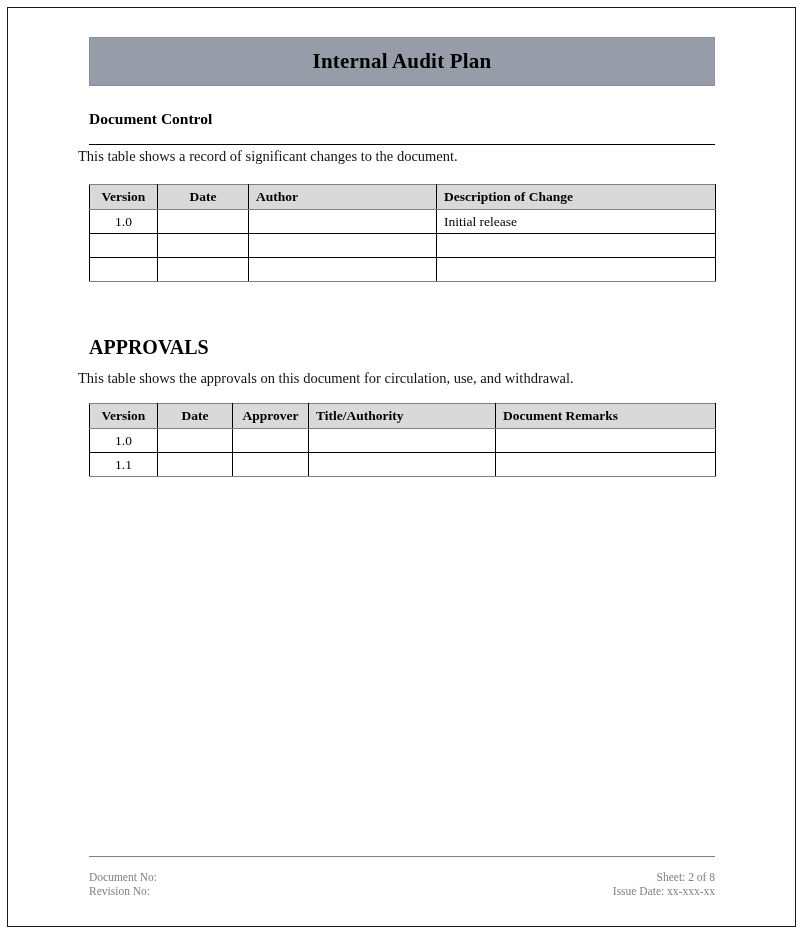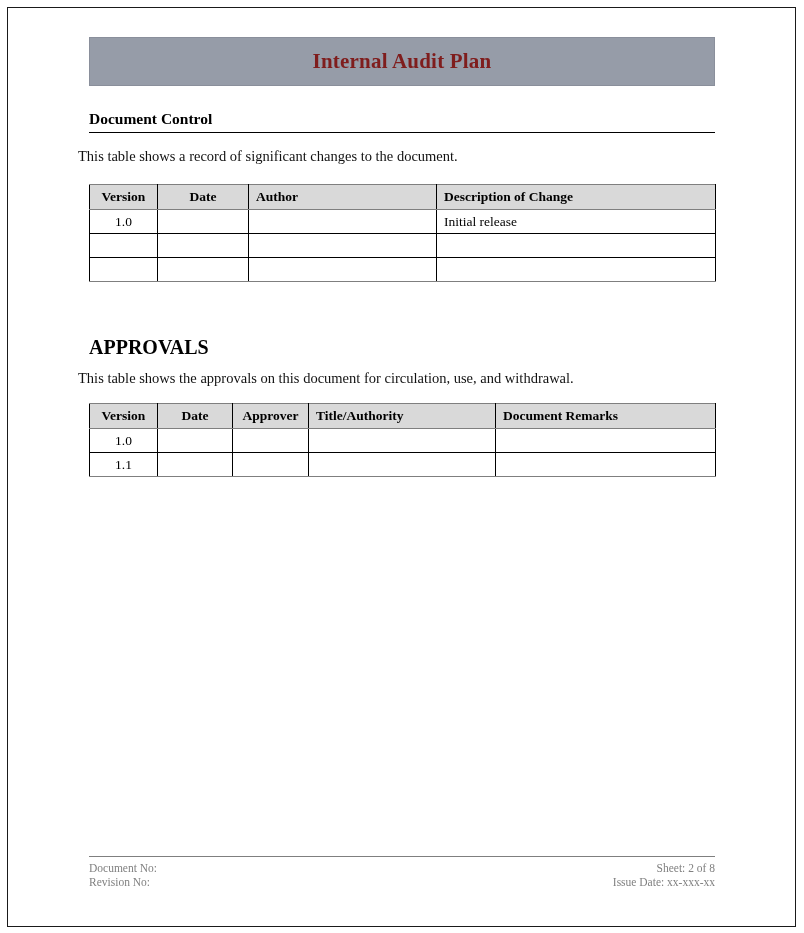--- a/index.html
+++ b/index.html
@@ -35,34 +35,34 @@
     width: 626px;
     height: 49px;
     background: #969ca8;
     border: 1px solid #8a8f9b;
     box-sizing: border-box;
     display: flex;
     align-items: center;
     justify-content: center;
   }
   .title-banner .title-text {
-    color: #7f1d1d;
+    color: #000000;
     font-size: 21px;
     font-weight: bold;
     letter-spacing: 0.2px;
   }
 
   
   .heading-ruled {
     position: absolute;
     left: 81px;
     width: 626px;
     font-size: 15.5px;
     font-weight: bold;
-    padding-bottom: 4px;
+    padding-bottom: 16px;
     border-bottom: 1.4px solid #000000;
   }
   .heading-plain {
     position: absolute;
     left: 81px;
     width: 626px;
     font-size: 20px;
     font-weight: bold;
   }
 
@@ -137,21 +137,21 @@
   .t2 col.c-title     { width: 187px; }
   .t2 col.c-remarks   { width: 220px; }
 
   
   .footer {
     position: absolute;
     left: 81px;
     top: 848px;          
     width: 626px;
     border-top: 1.2px solid #7f7f7f;
-    padding-top: 4px;
+    padding-top: 13px;
     display: flex;
     justify-content: space-between;
     font-size: 11.5px;
     color: #808080;
     line-height: 1.25;
   }
   .footer .col-left  { text-align: left;  }
   .footer .col-right { text-align: right; }
   .footer div > div  { white-space: nowrap; }
 </style>

